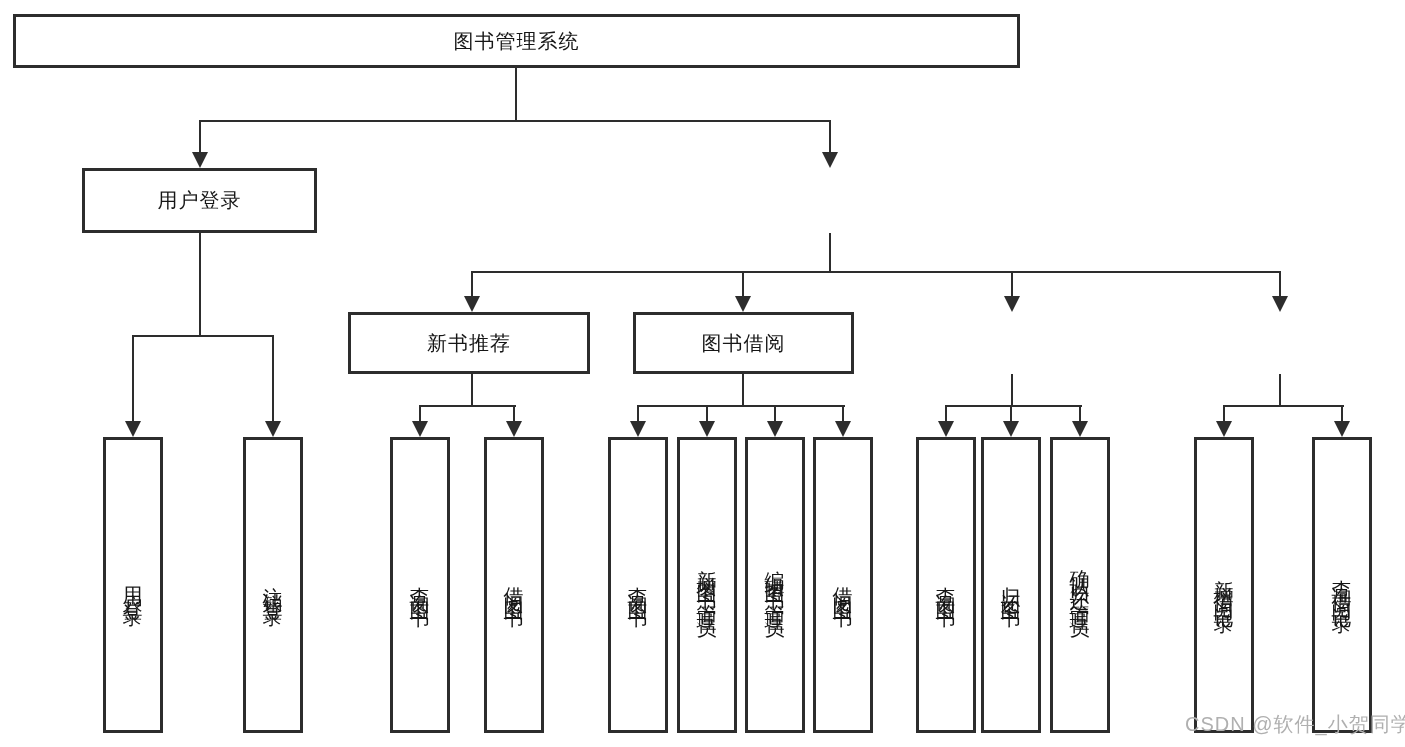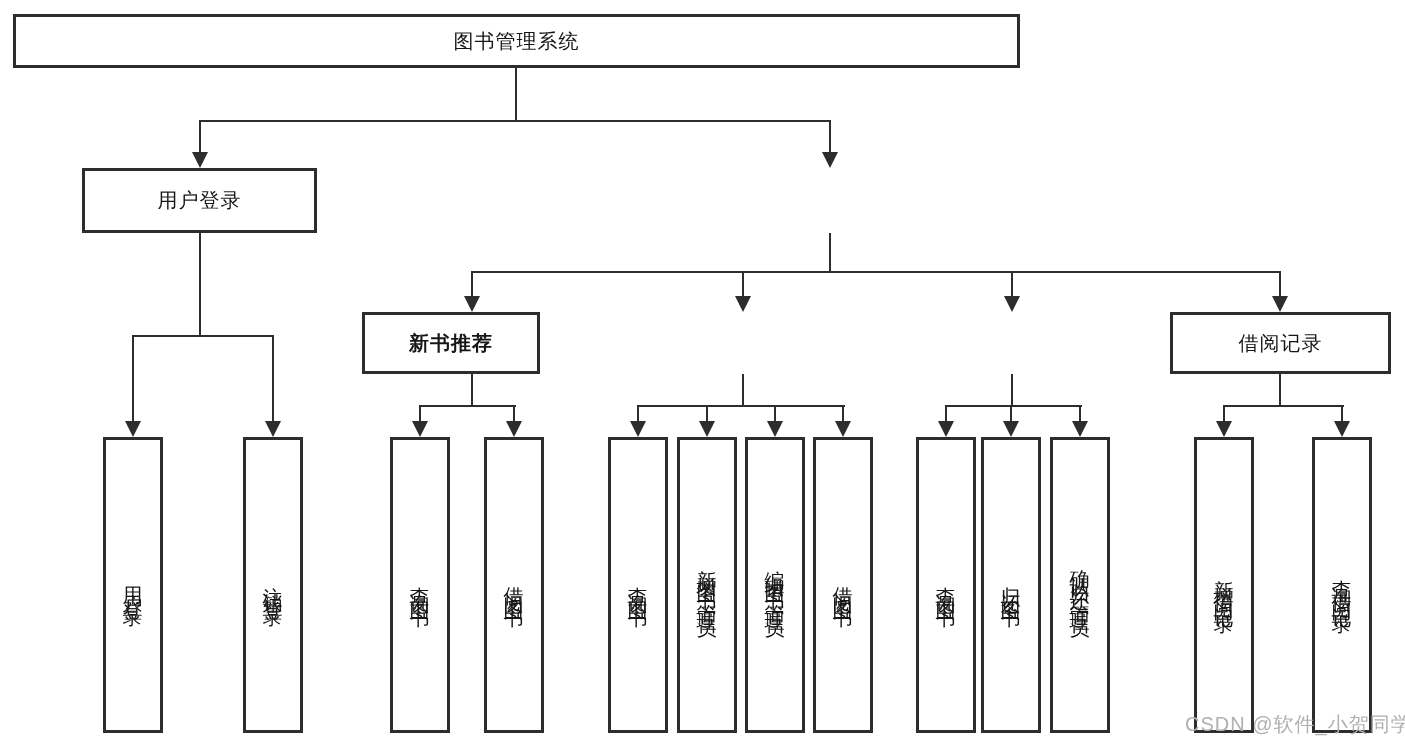--- a/index.html
+++ b/index.html
@@ -52,25 +52,25 @@
 <div class="canvas">
 
   <div class="box" style="left:13px;top:14px;width:1007px;height:54px;">
     <span>图书管理系统</span>
   </div>
 
   <div class="box" style="left:82px;top:168px;width:235px;height:65px;">
     <span>用户登录</span>
   </div>
 
-  <div class="box" style="left:362px;top:312px;width:178px;height:62px;font-weight:bold;">
+  <div class="box" style="left:348px;top:312px;width:242px;height:62px;">
     <span>新书推荐</span>
   </div>
-  <div class="box" style="left:1170px;top:312px;width:221px;height:62px;">
-    <span>借阅记录</span>
+  <div class="box" style="left:633px;top:312px;width:221px;height:62px;">
+    <span>图书借阅</span>
   </div>
 
   <div class="box leaf" style="left:103px;top:437px;width:60px;height:296px;">
     <span>用户登录</span>
   </div>
   <div class="box leaf" style="left:243px;top:437px;width:60px;height:296px;">
     <span>注销登录</span>
   </div>
 
   <div class="box leaf" style="left:390px;top:437px;width:60px;height:296px;">

